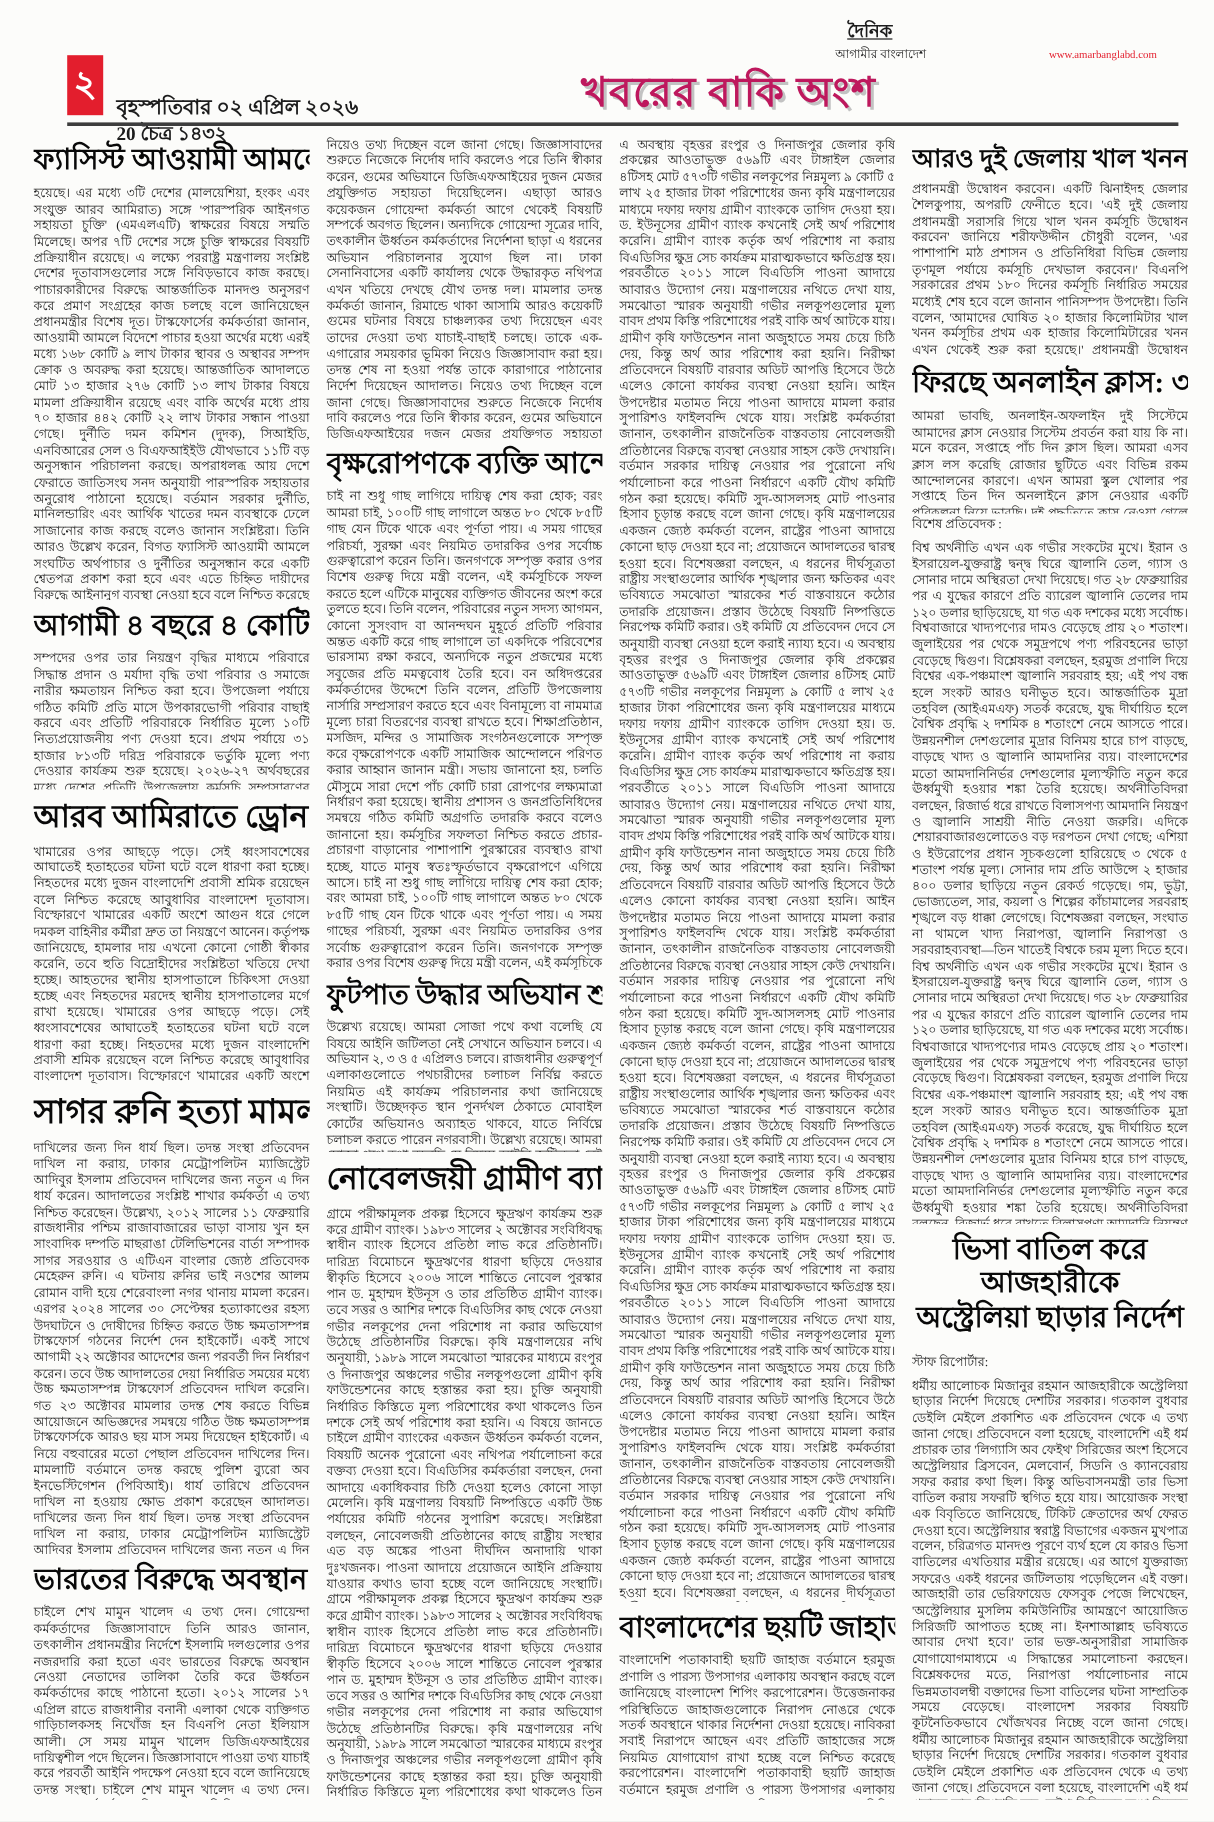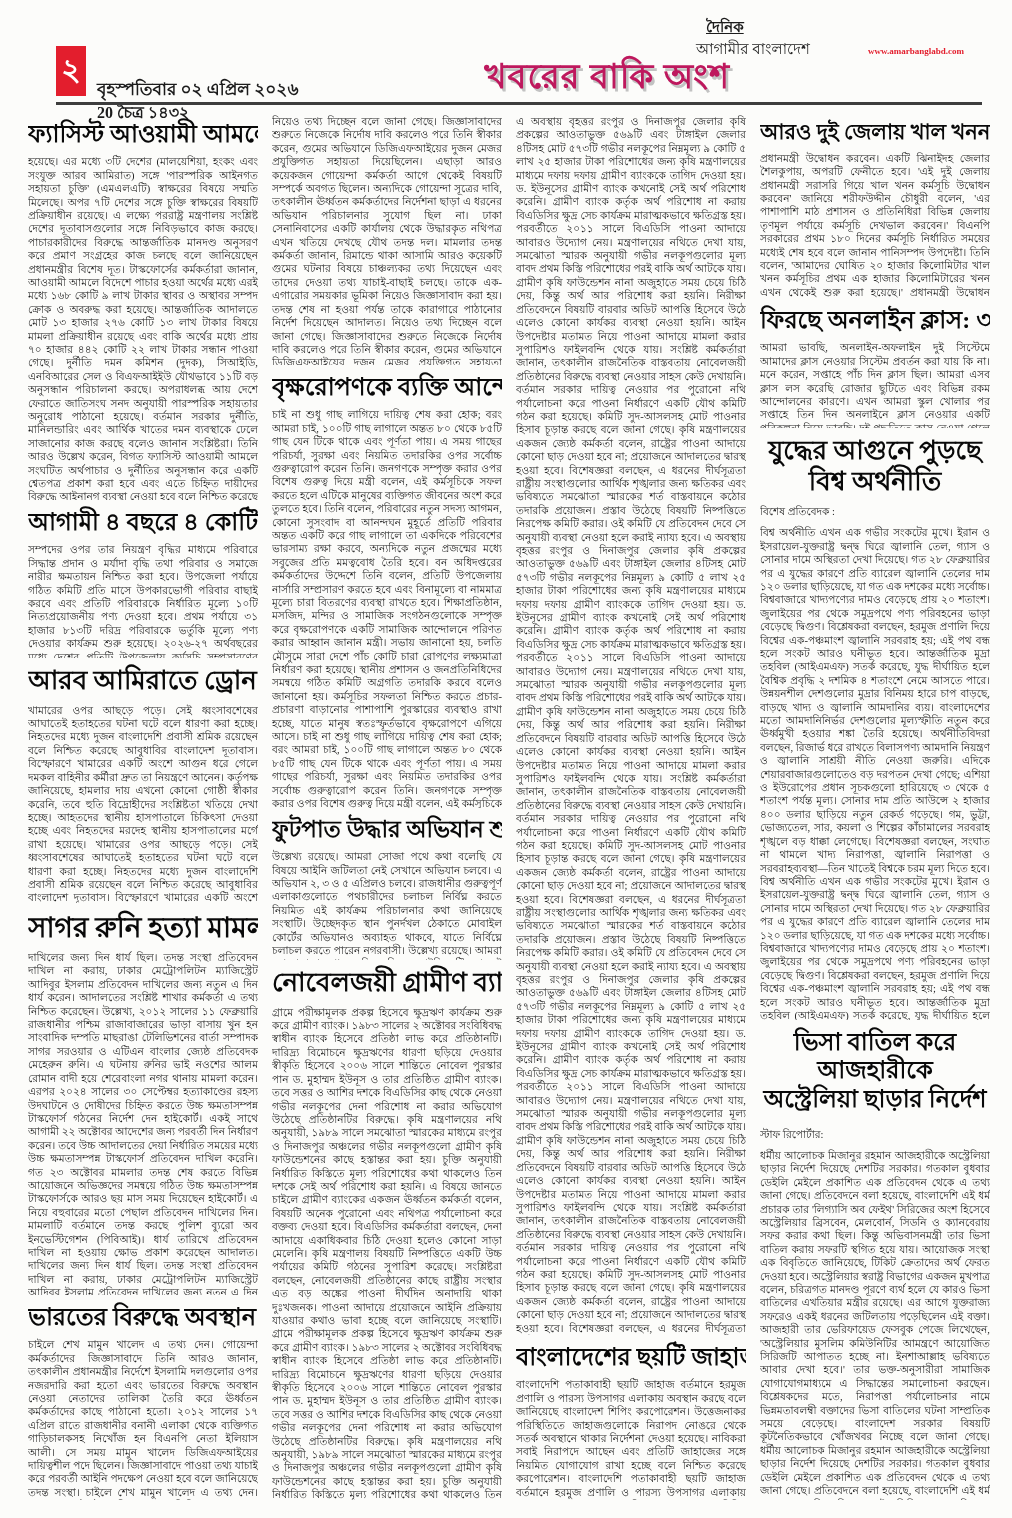--- a/index.html
+++ b/index.html
@@ -26,22 +26,22 @@
   }
   .logo{position:absolute;right:48px;top:20px;width:268px;}
   .logo-kicker{font-size:15px;font-weight:bold;margin-left:10px;line-height:1;text-decoration:underline;}
   .logo-name{font-size:37px;font-weight:bold;line-height:1.05;display:flex;align-items:center;white-space:nowrap;}
   .logo-circle{
     display:inline-flex;align-items:center;justify-content:center;
     width:32px;height:32px;border-radius:50%;color:#fff;font-size:22px;
     margin:0 1px;flex:none;
   }
   .logo-sub{display:flex;justify-content:space-between;align-items:baseline;margin-top:2px;}
-  .logo-tagline{font-size:15px;color:#222;text-align:right;}
-  .logo-url{font-size:9px;font-weight:bold;text-align:center;}
+  .logo-tagline{font-size:10px;color:#222;text-align:right;}
+  .logo-url{font-size:9px;font-weight:normal;text-align:center;}
   
   .cols{
     position:absolute;left:28px;top:112px;width:956px;height:1388px;
     display:flex;gap:14px;
   }
   .col{width:230px;flex:none;display:flex;flex-direction:column;}
   .article{overflow:hidden;flex:none;}
   .headline{
     margin:8px 0 7px;text-align:center;font-weight:bold;color:#090909;
     line-height:1.18;white-space:nowrap;
@@ -133,21 +133,20 @@
     <div class="col">
       <div class="article" style="height:186px">
         <h2 class="headline h21">আরও দুই জেলায় খাল খনন কর্মসূচি</h2>
         <p class="body">প্রধানমন্ত্রী উদ্বোধন করবেন। একটি ঝিনাইদহ জেলার শৈলকুপায়, অপরটি ফেনীতে হবে। 'এই দুই জেলায় প্রধানমন্ত্রী সরাসরি গিয়ে খাল খনন কর্মসূচি উদ্বোধন করবেন' জানিয়ে শরীফউদ্দীন চৌধুরী বলেন, 'এর পাশাপাশি মাঠ প্রশাসন ও প্রতিনিধিরা বিভিন্ন জেলায় তৃণমূল পর্যায়ে কর্মসূচি দেখভাল করবেন।' বিএনপি সরকারের প্রথম ১৮০ দিনের কর্মসূচি নির্ধারিত সময়ের মধ্যেই শেষ হবে বলে জানান পানিসম্পদ উপদেষ্টা। তিনি বলেন, 'আমাদের ঘোষিত ২০ হাজার কিলোমিটার খাল খনন কর্মসূচির প্রথম এক হাজার কিলোমিটারের খনন এখন থেকেই শুরু করা হয়েছে।' প্রধানমন্ত্রী উদ্বোধন করবেন। একটি ঝিনাইদহ জেলার শৈলকুপায়, অপরটি ফেনীতে হবে। 'এই দুই জেলায় প্রধানমন্ত্রী সরাসরি গিয়ে খাল খনন কর্মসূচি উদ্বোধন করবেন' জানিয়ে শরীফউদ্দীন চৌধুরী বলেন, 'এর পাশাপাশি মাঠ প্রশাসন ও প্রতিনিধিরা বিভিন্ন জেলায় তৃণমূল পর্যায়ে কর্মসূচি দেখভাল করবেন।' বিএনপি সরকারের প্রথম ১৮০ দিনের কর্মসূচি নির্ধারিত সময়ের মধ্যেই শেষ হবে বলে জানান পানিসম্পদ উপদেষ্টা। তিনি বলেন, 'আমাদের ঘোষিত ২০ হাজার কিলোমিটার খাল খনন কর্মসূচির প্রথম এক হাজার কিলোমিটারের খনন এখন থেকেই শুরু করা হয়েছে।'</p>
       </div>
       <div class="article" style="height:130px">
         <h2 class="headline h24">ফিরছে অনলাইন ক্লাস: ৩ দিন</h2>
         <p class="body">আমরা ভাবছি, অনলাইন-অফলাইন দুই সিস্টেমে আমাদের ক্লাস নেওয়ার সিস্টেম প্রবর্তন করা যায় কি না। মনে করেন, সপ্তাহে পাঁচ দিন ক্লাস ছিল। আমরা এসব ক্লাস লস করেছি রোজার ছুটিতে এবং বিভিন্ন রকম আন্দোলনের কারণে। এখন আমরা স্কুল খোলার পর সপ্তাহে তিন দিন অনলাইনে ক্লাস নেওয়ার একটি পরিকল্পনা নিয়ে ভাবছি। দুই পদ্ধতিতে ক্লাস নেওয়া গেলে শিক্ষার্থীদের ক্ষতি অনেকটাই পুষিয়ে নেওয়া সম্ভব হবে বলে মনে করছেন সংশ্লিষ্টরা। আমরা ভাবছি, অনলাইন-অফলাইন দুই সিস্টেমে আমাদের ক্লাস নেওয়ার সিস্টেম প্রবর্তন করা যায় কি না। মনে করেন, সপ্তাহে পাঁচ দিন ক্লাস ছিল। আমরা এসব ক্লাস লস করেছি রোজার ছুটিতে এবং বিভিন্ন রকম আন্দোলনের কারণে। এখন আমরা স্কুল খোলার পর সপ্তাহে তিন দিন অনলাইনে ক্লাস নেওয়ার একটি পরিকল্পনা নিয়ে ভাবছি। দুই পদ্ধতিতে ক্লাস নেওয়া গেলে শিক্ষার্থীদের ক্ষতি অনেকটাই পুষিয়ে নেওয়া সম্ভব হবে বলে মনে করছেন সংশ্লিষ্টরা।</p>
       </div>
       <div class="article" style="height:592px">
-        <h2 class="headline wrap h26">যুদ্ধের আগুনে পুড়ছে বিশ্ব অর্থনীতি</h2>
         <div class="byline">বিশেষ প্রতিবেদক :</div>
         <p class="body">বিশ্ব অর্থনীতি এখন এক গভীর সংকটের মুখে। ইরান ও ইসরায়েল-যুক্তরাষ্ট্র দ্বন্দ্ব ঘিরে জ্বালানি তেল, গ্যাস ও সোনার দামে অস্থিরতা দেখা দিয়েছে। গত ২৮ ফেব্রুয়ারির পর এ যুদ্ধের কারণে প্রতি ব্যারেল জ্বালানি তেলের দাম ১২০ ডলার ছাড়িয়েছে, যা গত এক দশকের মধ্যে সর্বোচ্চ। বিশ্ববাজারে খাদ্যপণ্যের দামও বেড়েছে প্রায় ২০ শতাংশ। জুলাইয়ের পর থেকে সমুদ্রপথে পণ্য পরিবহনের ভাড়া বেড়েছে দ্বিগুণ। বিশ্লেষকরা বলছেন, হরমুজ প্রণালি দিয়ে বিশ্বের এক-পঞ্চমাংশ জ্বালানি সরবরাহ হয়; এই পথ বন্ধ হলে সংকট আরও ঘনীভূত হবে। আন্তর্জাতিক মুদ্রা তহবিল (আইএমএফ) সতর্ক করেছে, যুদ্ধ দীর্ঘায়িত হলে বৈশ্বিক প্রবৃদ্ধি ২ দশমিক ৪ শতাংশে নেমে আসতে পারে। উন্নয়নশীল দেশগুলোর মুদ্রার বিনিময় হারে চাপ বাড়ছে, বাড়ছে খাদ্য ও জ্বালানি আমদানির ব্যয়। বাংলাদেশের মতো আমদানিনির্ভর দেশগুলোর মূল্যস্ফীতি নতুন করে ঊর্ধ্বমুখী হওয়ার শঙ্কা তৈরি হয়েছে। অর্থনীতিবিদরা বলছেন, রিজার্ভ ধরে রাখতে বিলাসপণ্য আমদানি নিয়ন্ত্রণ ও জ্বালানি সাশ্রয়ী নীতি নেওয়া জরুরি। এদিকে শেয়ারবাজারগুলোতেও বড় দরপতন দেখা গেছে; এশিয়া ও ইউরোপের প্রধান সূচকগুলো হারিয়েছে ৩ থেকে ৫ শতাংশ পর্যন্ত মূল্য। সোনার দাম প্রতি আউন্সে ২ হাজার ৪০০ ডলার ছাড়িয়ে নতুন রেকর্ড গড়েছে। গম, ভুট্টা, ভোজ্যতেল, সার, কয়লা ও শিল্পের কাঁচামালের সরবরাহ শৃঙ্খলে বড় ধাক্কা লেগেছে। বিশেষজ্ঞরা বলছেন, সংঘাত না থামলে খাদ্য নিরাপত্তা, জ্বালানি নিরাপত্তা ও সরবরাহব্যবস্থা—তিন খাতেই বিশ্বকে চরম মূল্য দিতে হবে। বিশ্ব অর্থনীতি এখন এক গভীর সংকটের মুখে। ইরান ও ইসরায়েল-যুক্তরাষ্ট্র দ্বন্দ্ব ঘিরে জ্বালানি তেল, গ্যাস ও সোনার দামে অস্থিরতা দেখা দিয়েছে। গত ২৮ ফেব্রুয়ারির পর এ যুদ্ধের কারণে প্রতি ব্যারেল জ্বালানি তেলের দাম ১২০ ডলার ছাড়িয়েছে, যা গত এক দশকের মধ্যে সর্বোচ্চ। বিশ্ববাজারে খাদ্যপণ্যের দামও বেড়েছে প্রায় ২০ শতাংশ। জুলাইয়ের পর থেকে সমুদ্রপথে পণ্য পরিবহনের ভাড়া বেড়েছে দ্বিগুণ। বিশ্লেষকরা বলছেন, হরমুজ প্রণালি দিয়ে বিশ্বের এক-পঞ্চমাংশ জ্বালানি সরবরাহ হয়; এই পথ বন্ধ হলে সংকট আরও ঘনীভূত হবে। আন্তর্জাতিক মুদ্রা তহবিল (আইএমএফ) সতর্ক করেছে, যুদ্ধ দীর্ঘায়িত হলে বৈশ্বিক প্রবৃদ্ধি ২ দশমিক ৪ শতাংশে নেমে আসতে পারে। উন্নয়নশীল দেশগুলোর মুদ্রার বিনিময় হারে চাপ বাড়ছে, বাড়ছে খাদ্য ও জ্বালানি আমদানির ব্যয়। বাংলাদেশের মতো আমদানিনির্ভর দেশগুলোর মূল্যস্ফীতি নতুন করে ঊর্ধ্বমুখী হওয়ার শঙ্কা তৈরি হয়েছে। অর্থনীতিবিদরা বলছেন, রিজার্ভ ধরে রাখতে বিলাসপণ্য আমদানি নিয়ন্ত্রণ ও জ্বালানি সাশ্রয়ী নীতি নেওয়া জরুরি। এদিকে শেয়ারবাজারগুলোতেও বড় দরপতন দেখা গেছে; এশিয়া ও ইউরোপের প্রধান সূচকগুলো হারিয়েছে ৩ থেকে ৫ শতাংশ পর্যন্ত মূল্য। সোনার দাম প্রতি আউন্সে ২ হাজার ৪০০ ডলার ছাড়িয়ে নতুন রেকর্ড গড়েছে। গম, ভুট্টা, ভোজ্যতেল, সার, কয়লা ও শিল্পের কাঁচামালের সরবরাহ শৃঙ্খলে বড় ধাক্কা লেগেছে। বিশেষজ্ঞরা বলছেন, সংঘাত না থামলে খাদ্য নিরাপত্তা, জ্বালানি নিরাপত্তা ও সরবরাহব্যবস্থা—তিন খাতেই বিশ্বকে চরম মূল্য দিতে হবে।</p>
       </div>
       <div class="article" style="height:480px">
         <h2 class="headline wrap h24" style="margin-bottom:14px">
           <span style="display:block">ভিসা বাতিল করে আজহারীকে</span>
           <span style="display:block">অস্ট্রেলিয়া ছাড়ার নির্দেশ</span>
         </h2>
         <div class="byline">স্টাফ রিপোর্টার:</div>
         <p class="body">ধর্মীয় আলোচক মিজানুর রহমান আজহারীকে অস্ট্রেলিয়া ছাড়ার নির্দেশ দিয়েছে দেশটির সরকার। গতকাল বুধবার ডেইলি মেইলে প্রকাশিত এক প্রতিবেদন থেকে এ তথ্য জানা গেছে। প্রতিবেদনে বলা হয়েছে, বাংলাদেশি এই ধর্ম প্রচারক তার 'লিগ্যাসি অব ফেইথ' সিরিজের অংশ হিসেবে অস্ট্রেলিয়ার ব্রিসবেন, মেলবোর্ন, সিডনি ও ক্যানবেরায় সফর করার কথা ছিল। কিন্তু অভিবাসনমন্ত্রী তার ভিসা বাতিল করায় সফরটি স্থগিত হয়ে যায়। আয়োজক সংস্থা এক বিবৃতিতে জানিয়েছে, টিকিট ক্রেতাদের অর্থ ফেরত দেওয়া হবে। অস্ট্রেলিয়ার স্বরাষ্ট্র বিভাগের একজন মুখপাত্র বলেন, চরিত্রগত মানদণ্ড পূরণে ব্যর্থ হলে যে কারও ভিসা বাতিলের এখতিয়ার মন্ত্রীর রয়েছে। এর আগে যুক্তরাজ্য সফরেও একই ধরনের জটিলতায় পড়েছিলেন এই বক্তা। আজহারী তার ভেরিফায়েড ফেসবুক পেজে লিখেছেন, 'অস্ট্রেলিয়ার মুসলিম কমিউনিটির আমন্ত্রণে আয়োজিত সিরিজটি আপাতত হচ্ছে না। ইনশাআল্লাহ ভবিষ্যতে আবার দেখা হবে।' তার ভক্ত-অনুসারীরা সামাজিক যোগাযোগমাধ্যমে এ সিদ্ধান্তের সমালোচনা করছেন। বিশ্লেষকদের মতে, নিরাপত্তা পর্যালোচনার নামে ভিন্নমতাবলম্বী বক্তাদের ভিসা বাতিলের ঘটনা সাম্প্রতিক সময়ে বেড়েছে। বাংলাদেশ সরকার বিষয়টি কূটনৈতিকভাবে খোঁজখবর নিচ্ছে বলে জানা গেছে। ধর্মীয় আলোচক মিজানুর রহমান আজহারীকে অস্ট্রেলিয়া ছাড়ার নির্দেশ দিয়েছে দেশটির সরকার। গতকাল বুধবার ডেইলি মেইলে প্রকাশিত এক প্রতিবেদন থেকে এ তথ্য জানা গেছে। প্রতিবেদনে বলা হয়েছে, বাংলাদেশি এই ধর্ম প্রচারক তার 'লিগ্যাসি অব ফেইথ' সিরিজের অংশ হিসেবে অস্ট্রেলিয়ার ব্রিসবেন, মেলবোর্ন, সিডনি ও ক্যানবেরায় সফর করার কথা ছিল। কিন্তু অভিবাসনমন্ত্রী তার ভিসা বাতিল করায় সফরটি স্থগিত হয়ে যায়। আয়োজক সংস্থা এক বিবৃতিতে জানিয়েছে, টিকিট ক্রেতাদের অর্থ ফেরত দেওয়া হবে। অস্ট্রেলিয়ার স্বরাষ্ট্র বিভাগের একজন মুখপাত্র বলেন, চরিত্রগত মানদণ্ড পূরণে ব্যর্থ হলে যে কারও ভিসা বাতিলের এখতিয়ার মন্ত্রীর রয়েছে। এর আগে যুক্তরাজ্য সফরেও একই ধরনের জটিলতায় পড়েছিলেন এই বক্তা। আজহারী তার ভেরিফায়েড ফেসবুক পেজে লিখেছেন, 'অস্ট্রেলিয়ার মুসলিম কমিউনিটির আমন্ত্রণে আয়োজিত সিরিজটি আপাতত হচ্ছে না। ইনশাআল্লাহ ভবিষ্যতে আবার দেখা হবে।' তার ভক্ত-অনুসারীরা সামাজিক যোগাযোগমাধ্যমে এ সিদ্ধান্তের সমালোচনা করছেন। বিশ্লেষকদের মতে, নিরাপত্তা পর্যালোচনার নামে ভিন্নমতাবলম্বী বক্তাদের ভিসা বাতিলের ঘটনা সাম্প্রতিক সময়ে বেড়েছে। বাংলাদেশ সরকার বিষয়টি কূটনৈতিকভাবে খোঁজখবর নিচ্ছে বলে জানা গেছে।</p>

